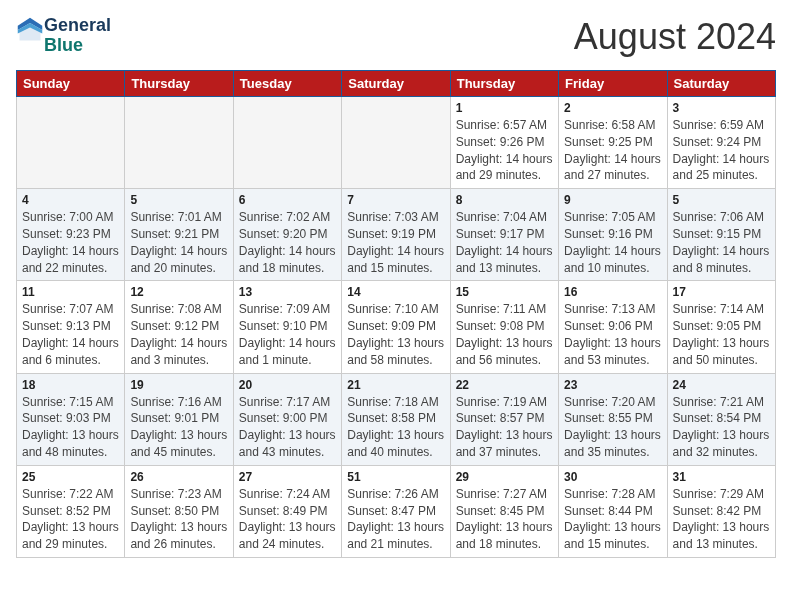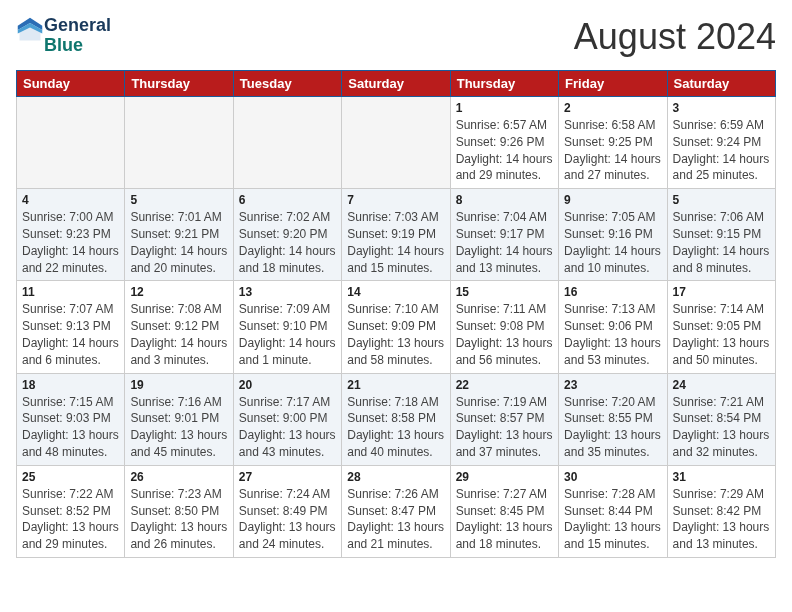--- a/index.html
+++ b/index.html
@@ -235,21 +235,21 @@
         </td>
         <td>
           <div class="day-number">26</div>
           <div class="day-info">Sunrise: 7:23 AM<br>Sunset: 8:50 PM<br>Daylight: 13 hours and 26 minutes.</div>
         </td>
         <td>
           <div class="day-number">27</div>
           <div class="day-info">Sunrise: 7:24 AM<br>Sunset: 8:49 PM<br>Daylight: 13 hours and 24 minutes.</div>
         </td>
         <td>
-          <div class="day-number">28</div>
+          <div class="day-number">51</div>
           <div class="day-info">Sunrise: 7:26 AM<br>Sunset: 8:47 PM<br>Daylight: 13 hours and 21 minutes.</div>
         </td>
         <td>
           <div class="day-number">29</div>
           <div class="day-info">Sunrise: 7:27 AM<br>Sunset: 8:45 PM<br>Daylight: 13 hours and 18 minutes.</div>
         </td>
         <td>
           <div class="day-number">30</div>
           <div class="day-info">Sunrise: 7:28 AM<br>Sunset: 8:44 PM<br>Daylight: 13 hours and 15 minutes.</div>
         </td>

